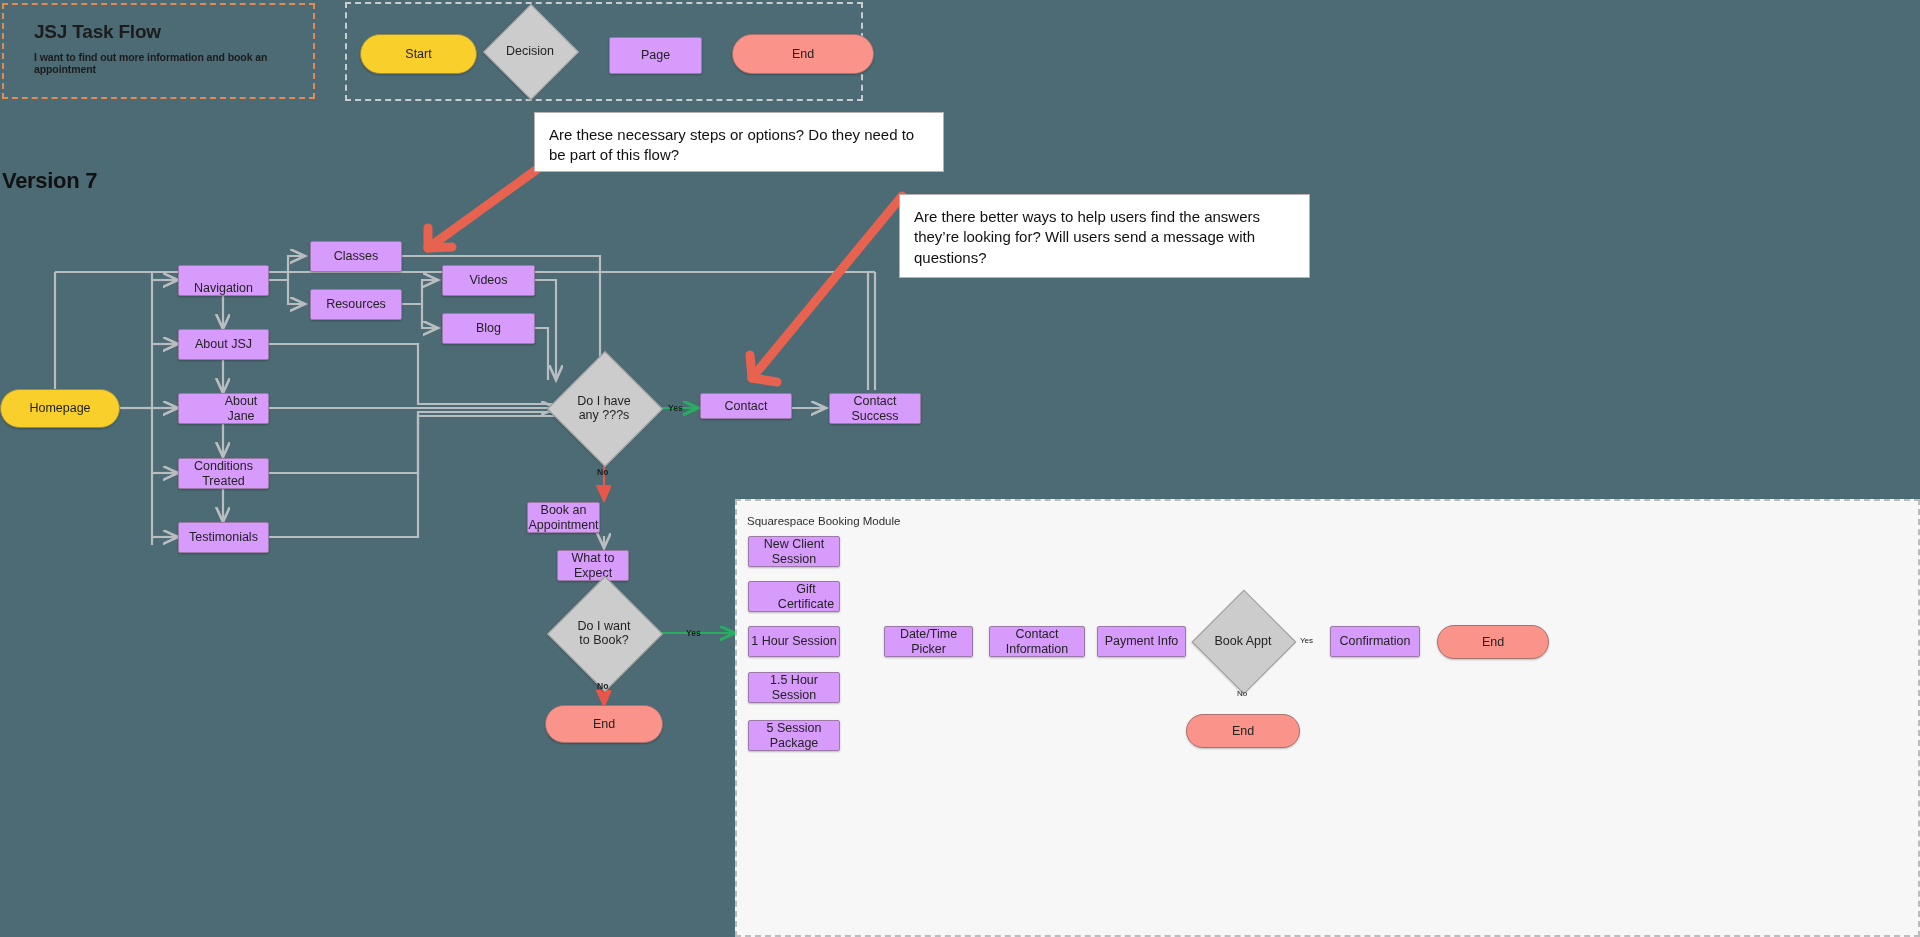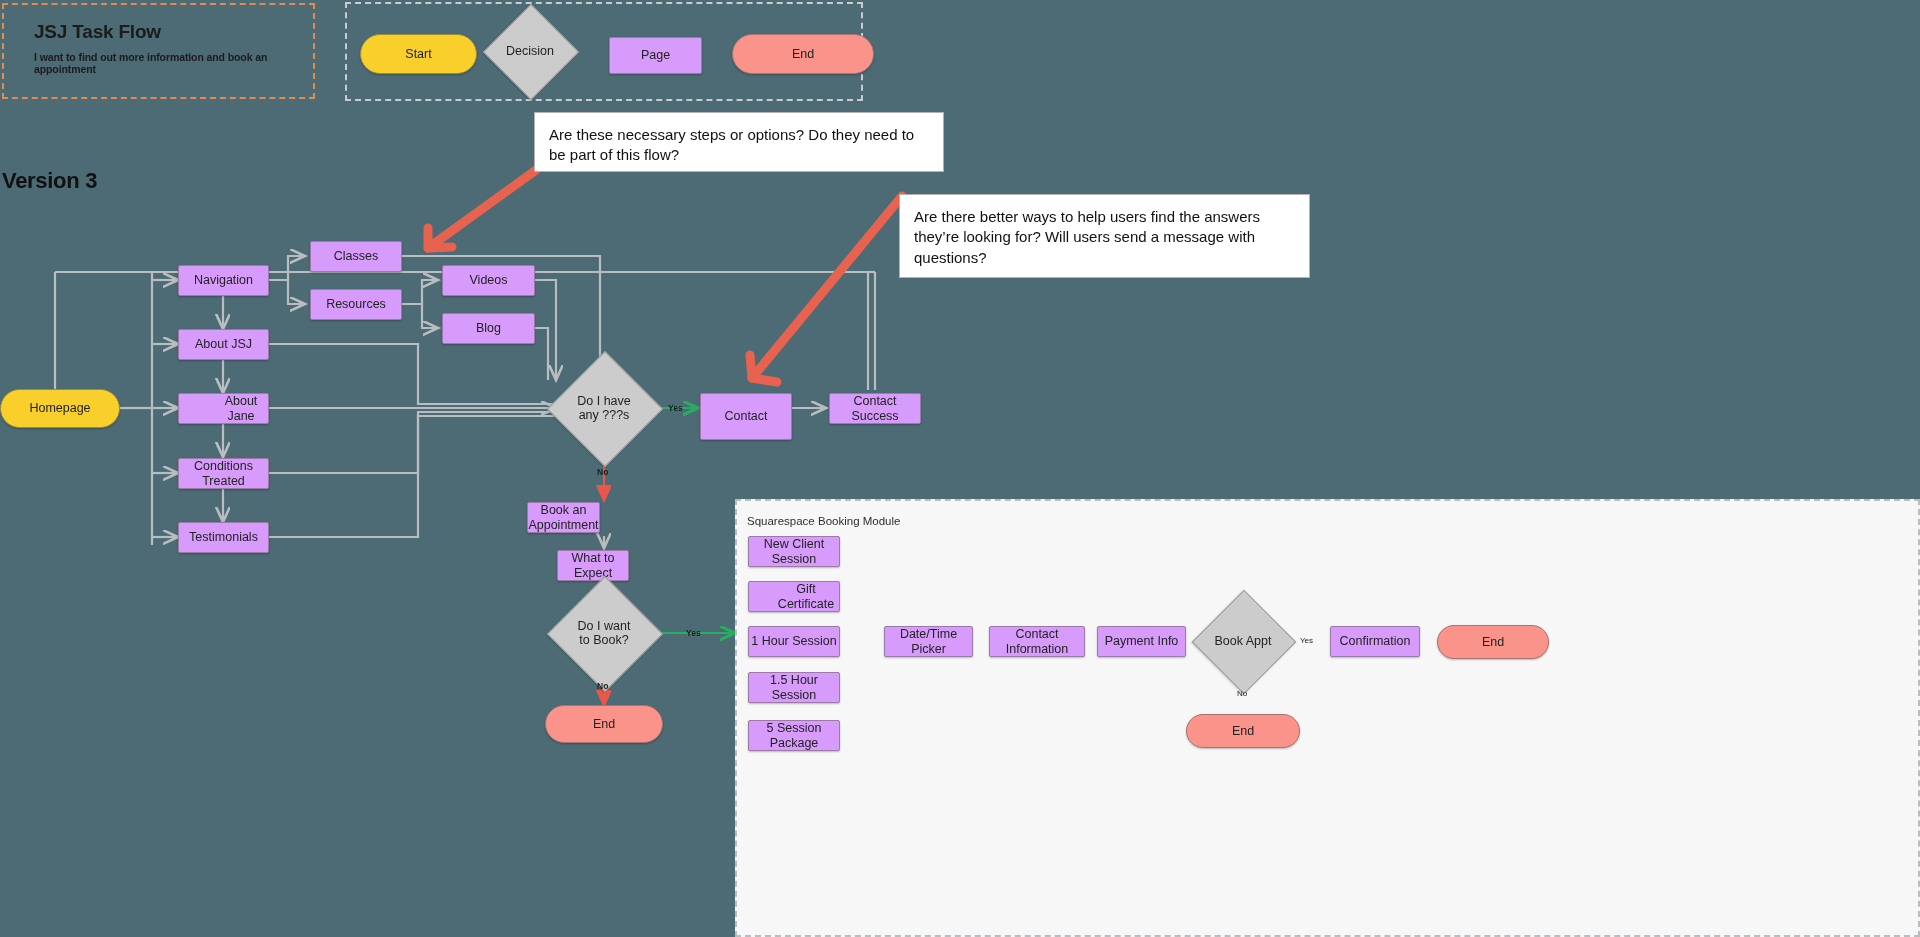--- a/index.html
+++ b/index.html
@@ -250,34 +250,34 @@
       <span class="dlabel">Decision</span>
     </div>
     <div class="node page" style="left:262px;top:33px;width:93px;height:37px;">
       <span>Page</span>
     </div>
     <div class="node end" style="left:385px;top:30px;width:142px;height:40px;">
       <span>End</span>
     </div>
   </div>
 
-  <div id="version-label">Version 3</div>
+  <div id="version-label">Version 7</div>
 
   <div class="callout" style="left:899px;top:194px;width:411px;height:84px;">Are there better ways to help users find the answers they’re looking for? Will users send a message with questions?</div>
   <div class="callout" style="left:534px;top:112px;width:410px;height:60px;">Are these necessary steps or options? Do they need to be part of this flow?</div>
 
   <div id="booking-module">
     <div id="booking-module-label">Squarespace Booking Module</div>
   </div>
 
   <div class="node start" style="left:0px;top:389px;width:120px;height:39px;">
     <span>Homepage</span>
   </div>
 
-  <div class="node page" style="left:178px;top:265px;width:91px;height:31px;">
+  <div class="node page" style="left:178px;top:265px;width:91px;height:31px;align-items:flex-end;">
     <span>Navigation</span>
   </div>
   <div class="node page" style="left:178px;top:329px;width:91px;height:31px;">
     <span>About JSJ</span>
   </div>
   <div class="node page" style="left:178px;top:393px;width:91px;height:31px;padding-left:35px;">
     <span>About Jane</span>
   </div>
   <div class="node page" style="left:178px;top:458px;width:91px;height:31px;">
     <span>Conditions Treated</span>
@@ -300,21 +300,21 @@
   </div>
 
   <div class="node decision" style="left:564px;top:368px;width:80px;height:80px;">
     <span class="dmd"></span>
     <span class="dlabel">
       <span>Do I have</span><br>
       <span>any ???s</span>
     </span>
   </div>
 
-  <div class="node page" style="left:700px;top:393px;width:92px;height:47px;">
+  <div class="node page" style="left:700px;top:393px;width:92px;height:26px;">
     <span>Contact</span>
   </div>
   <div class="node page" style="left:829px;top:393px;width:92px;height:31px;">
     <span>Contact Success</span>
   </div>
 
   <div class="node page" style="left:527px;top:502px;width:73px;height:31px;">
     <span>Book an Appointment</span>
   </div>
   <div class="node page" style="left:557px;top:550px;width:72px;height:31px;">

